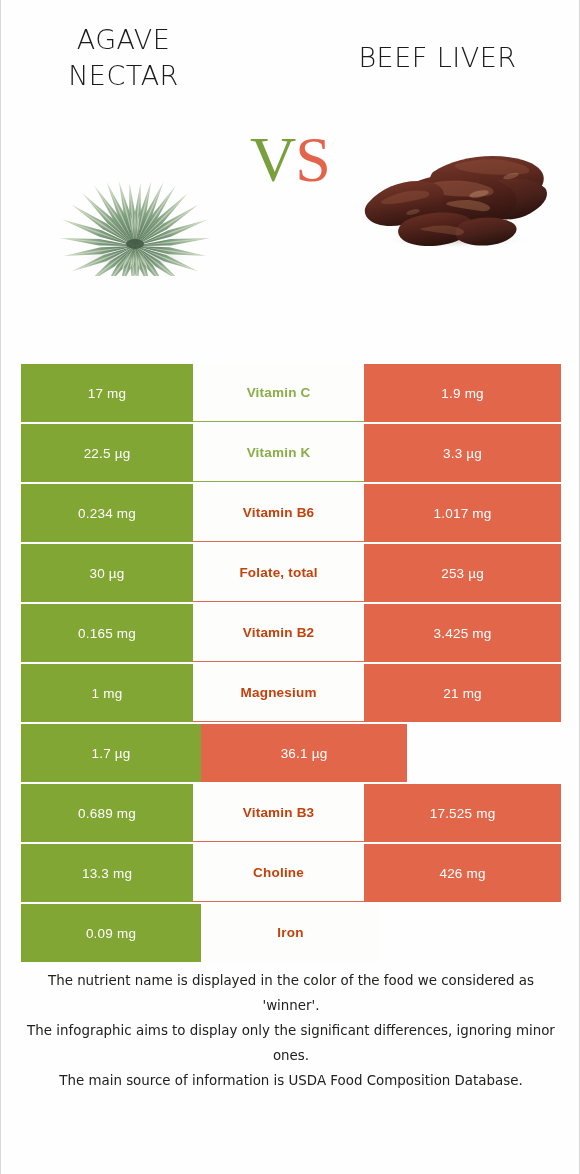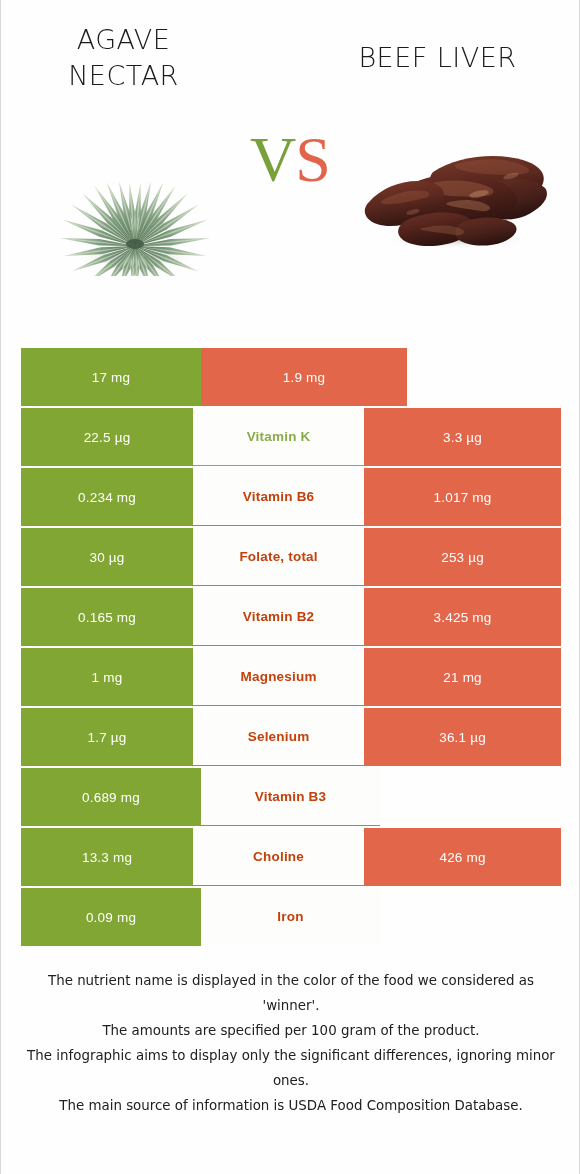--- a/index.html
+++ b/index.html
@@ -88,21 +88,21 @@
     top: 22px;
     width: 200px;
     height: 140px;
   }
   .liver-svg { display: block; width: 200px; height: 140px; }
 
   
   .table {
     position: absolute;
     left: 20px;
-    top: 348px;
+    top: 364px;
     width: 540px;
   }
 
   .row {
     display: flex;
     height: 58px;
     margin-bottom: 2px;
   }
   .row:last-child { margin-bottom: 0; }
 
@@ -364,20 +364,21 @@
         </svg>
       </div>
 
     </div>
   </div>
 
   <div class="table">
 
     <div class="row win-green">
       <div class="cell cell-left">17 mg</div>
+      <div class="cell cell-mid">Vitamin C</div>
       <div class="cell cell-right">1.9 mg</div>
     </div>
 
     <div class="row win-green">
       <div class="cell cell-left">22.5 µg</div>
       <div class="cell cell-mid">Vitamin K</div>
       <div class="cell cell-right">3.3 µg</div>
     </div>
 
     <div class="row win-orange">
@@ -399,42 +400,41 @@
     </div>
 
     <div class="row win-orange">
       <div class="cell cell-left">1 mg</div>
       <div class="cell cell-mid">Magnesium</div>
       <div class="cell cell-right">21 mg</div>
     </div>
 
     <div class="row win-orange">
       <div class="cell cell-left">1.7 µg</div>
-      <div class="cell cell-mid">Selenium</div>
       <div class="cell cell-right">36.1 µg</div>
     </div>
 
     <div class="row win-orange">
       <div class="cell cell-left">0.689 mg</div>
       <div class="cell cell-mid">Vitamin B3</div>
+      <div class="cell cell-right">17.525 mg</div>
     </div>
 
     <div class="row win-orange">
       <div class="cell cell-left">13.3 mg</div>
       <div class="cell cell-mid">Choline</div>
       <div class="cell cell-right">426 mg</div>
     </div>
 
     <div class="row win-orange">
       <div class="cell cell-left">0.09 mg</div>
       <div class="cell cell-mid">Iron</div>
     </div>
 
   </div>
 
   <div class="footer">
     <p>The nutrient name is displayed in the color of the food we considered as 'winner'.</p>
-    <p>The amounts are specified per 100 gram of the product.</p>
     <p>The infographic aims to display only the significant differences, ignoring minor ones.</p>
     <p>The main source of information is USDA Food Composition Database.</p>
   </div>
 
 </div>
 
 </body></html>

